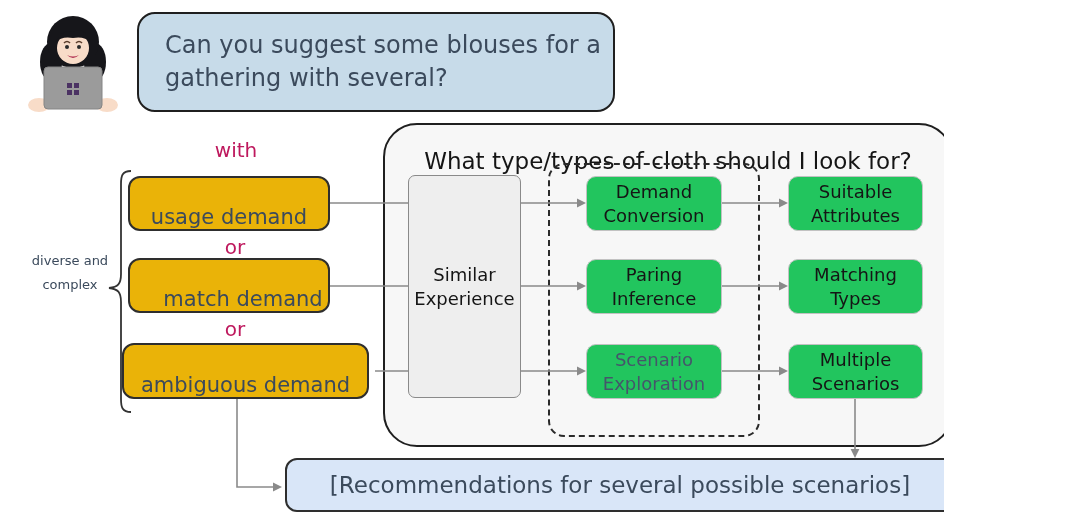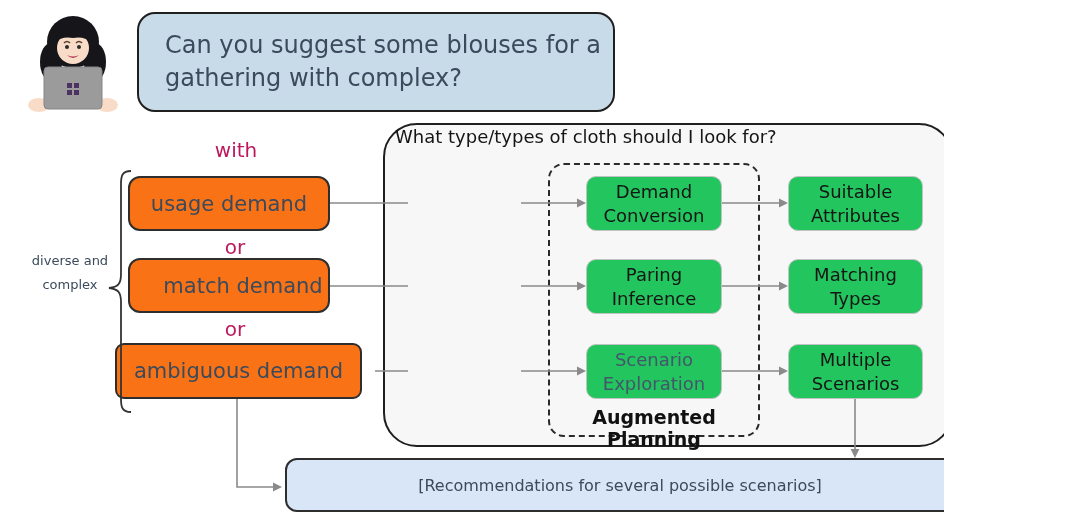--- a/index.html
+++ b/index.html
@@ -10,37 +10,37 @@
   .abs{position:absolute;box-sizing:border-box;}
   
   .bubble{
     left:137px;top:12px;width:478px;height:100px;
     background:#c7dbe9;border:2px solid #1f1f1f;border-radius:18px;
     display:flex;flex-direction:column;justify-content:center;
     padding:0 10px 0 26px;font-size:24px;line-height:33px;color:#3b4a5c;
   }
   
   .demand{
-    background:#f97316;border:2px solid #2e2e2e;border-radius:12px;
-    display:flex;align-items:center;justify-content:center;
+    background:#eab308;border:2px solid #2e2e2e;border-radius:12px;
+    display:flex;align-items:flex-end;justify-content:center;
     font-size:21px;color:#3b4a5c;
   }
   .small-label{font-size:20px;color:#be185d;text-align:center;}
   .brace-label{
     left:24px;top:249px;width:92px;font-size:13px;line-height:24px;
     text-align:center;color:#3b4a5c;
   }
   
   .container-box{
     left:383px;top:123px;width:570px;height:324px;
     background:#f7f7f7;border:2px solid #1f1f1f;border-radius:34px;
   }
   .question{
-    left:395px;top:126px;width:546px;
-    font-size:18px;color:#151515;
+    left:395px;top:148px;width:546px;text-align:center;
+    font-size:23px;color:#151515;
   }
   .gray-box{
     left:408px;top:175px;width:113px;height:223px;
     background:#eeeeee;border:1.5px solid #8a8a8a;border-radius:7px;
     display:flex;align-items:center;justify-content:center;text-align:center;
     font-size:18px;line-height:24px;color:#151515;padding:0 4px;
   }
   .dashed-box{
     left:548px;top:163px;width:212px;height:274px;
     border:2px dashed #2a2a2a;border-radius:16px;background:transparent;
@@ -56,21 +56,21 @@
   .scenario-text{color:#45566b;}
   .augmented{
     left:548px;top:406px;width:212px;text-align:center;
     font-size:19px;font-weight:bold;color:#111111;
   }
   
   .result-box{
     left:285px;top:458px;width:670px;height:54px;
     background:#d9e6f8;border:2px solid #2e2e2e;border-radius:12px;
     display:flex;align-items:center;justify-content:center;
-    font-size:16px;color:#3b4a5c;
+    font-size:23px;color:#3b4a5c;
   }
   .overlay{position:absolute;left:0;top:0;width:1080px;height:521px;pointer-events:none;}
   .avatar-wrap{left:26px;top:12px;width:94px;height:100px;}
   .robot-wrap{left:963px;top:413px;width:112px;height:108px;}
 </style>
 </head>
 <body>
 
 <div class="canvas">
 
@@ -91,42 +91,45 @@
       <rect x="18" y="55" width="58" height="42" rx="4" fill="#9b9b9b" stroke="#858585"></rect>
       <rect x="41" y="71" width="5" height="5" fill="#4b3263"></rect>
       <rect x="48" y="71" width="5" height="5" fill="#4b3263"></rect>
       <rect x="41" y="78" width="5" height="5" fill="#4b3263"></rect>
       <rect x="48" y="78" width="5" height="5" fill="#4b3263"></rect>
     </svg>
   </div>
 
   <div class="abs bubble">
     <div>Can you suggest some blouses for a</div>
-    <div>gathering with complex?</div>
+    <div>gathering with several?</div>
   </div>
 
   <div class="abs small-label" style="left:196px;top:138px;width:80px;">with</div>
 
   <div class="abs brace-label">diverse and complex</div>
 
   <div class="abs demand" style="left:128px;top:176px;width:202px;height:55px;">
     <span>usage demand</span>
   </div>
   <div class="abs small-label" style="left:195px;top:235px;width:80px;">or</div>
   <div class="abs demand" style="left:128px;top:258px;width:202px;height:55px;padding-left:28px;">
     <span>match demand</span>
   </div>
   <div class="abs small-label" style="left:195px;top:317px;width:80px;">or</div>
-  <div class="abs demand" style="left:115px;top:343px;width:247px;height:56px;border-radius:9px;">
+  <div class="abs demand" style="left:122px;top:343px;width:247px;height:56px;">
     <span>ambiguous demand</span>
   </div>
 
   <div class="abs container-box"></div>
   <div class="abs question">What type/types of cloth should I look for?</div>
 
+  <div class="abs gray-box">
+    <span>Similar Experience</span>
+  </div>
 
   <div class="abs dashed-box"></div>
 
   <div class="abs white-box step row1">
     <span>Demand Conversion</span>
   </div>
   <div class="abs white-box step row2">
     <span>Paring Inference</span>
   </div>
   <div class="abs white-box step row3">
@@ -136,21 +139,20 @@
   <div class="abs white-box out row1">
     <span>Suitable Attributes</span>
   </div>
   <div class="abs white-box out row2">
     <span>Matching Types</span>
   </div>
   <div class="abs white-box out row3">
     <span>Multiple Scenarios</span>
   </div>
 
-  <div class="abs augmented">Augmented Planning</div>
 
   <div class="abs result-box">
     <span>[Recommendations for several possible scenarios]</span>
   </div>
 
   <div class="abs robot-wrap">
     <svg width="112" height="108" viewBox="0 0 112 108">
       <circle cx="56" cy="56" r="55" fill="#f0f0f2"></circle>
       <rect x="48" y="64" width="16" height="10" fill="#7fb3e8"></rect>
       <ellipse cx="56" cy="80" rx="18" ry="9" fill="#6fa8e0"></ellipse>

